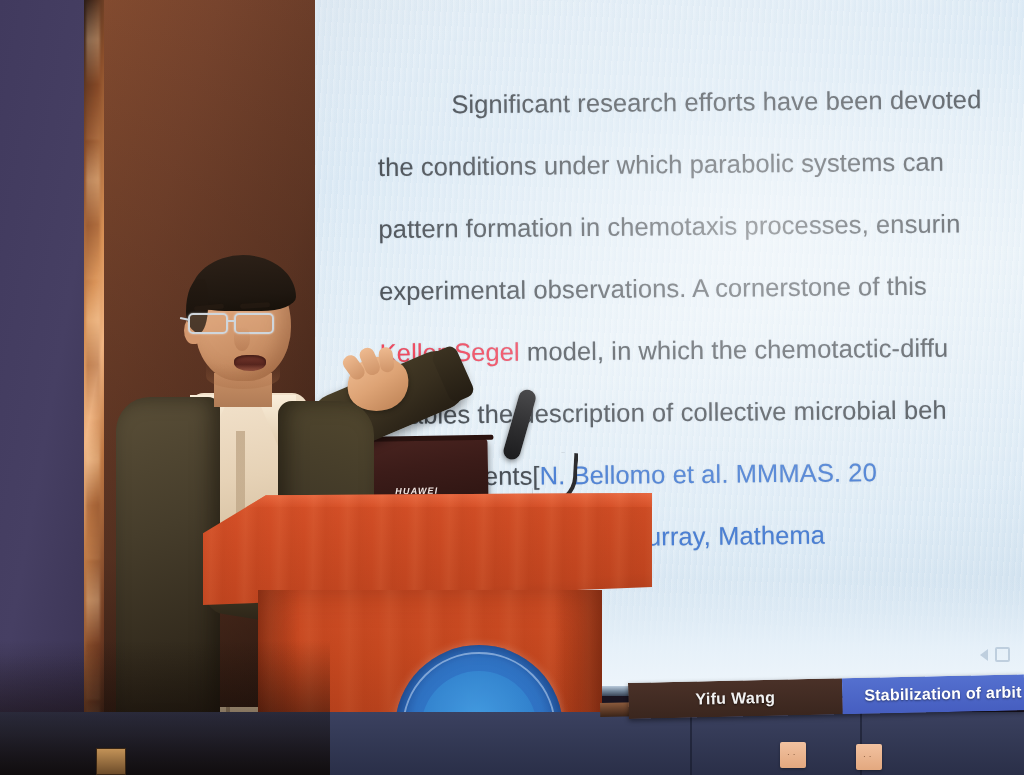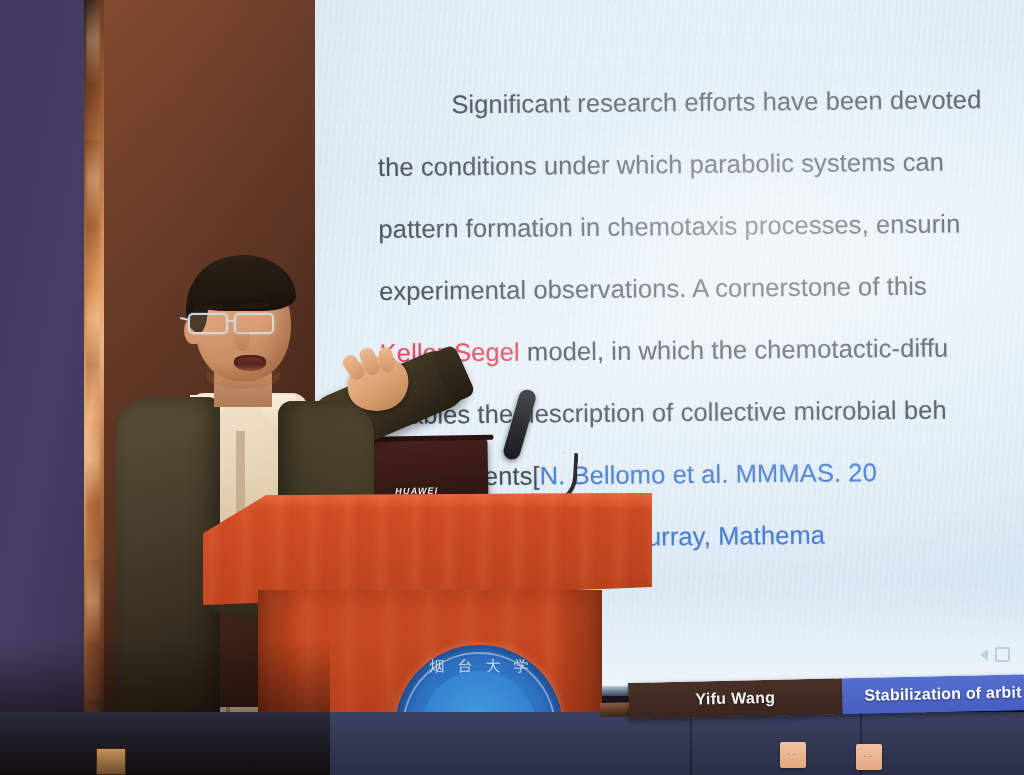--- a/index.html
+++ b/index.html
@@ -475,21 +475,20 @@
     <div class="grain"></div>
   </div>
   <div class="podium-body">
     <div class="grain"></div>
     <div class="lside"></div>
     <div class="rside"></div>
   </div>
 
   <div class="emblem">
     <div class="ring"></div>
-    <div class="cn">烟台大学</div>
     <div class="inner"></div>
     <div class="y1"></div>
     <div class="y2"></div>
     <div class="y3"></div>
 
   </div>
 
   <div class="stage-wall"></div>
   <div class="wall-seam" style="left:690px;"></div>
   <div class="wall-seam" style="left:860px;"></div>

